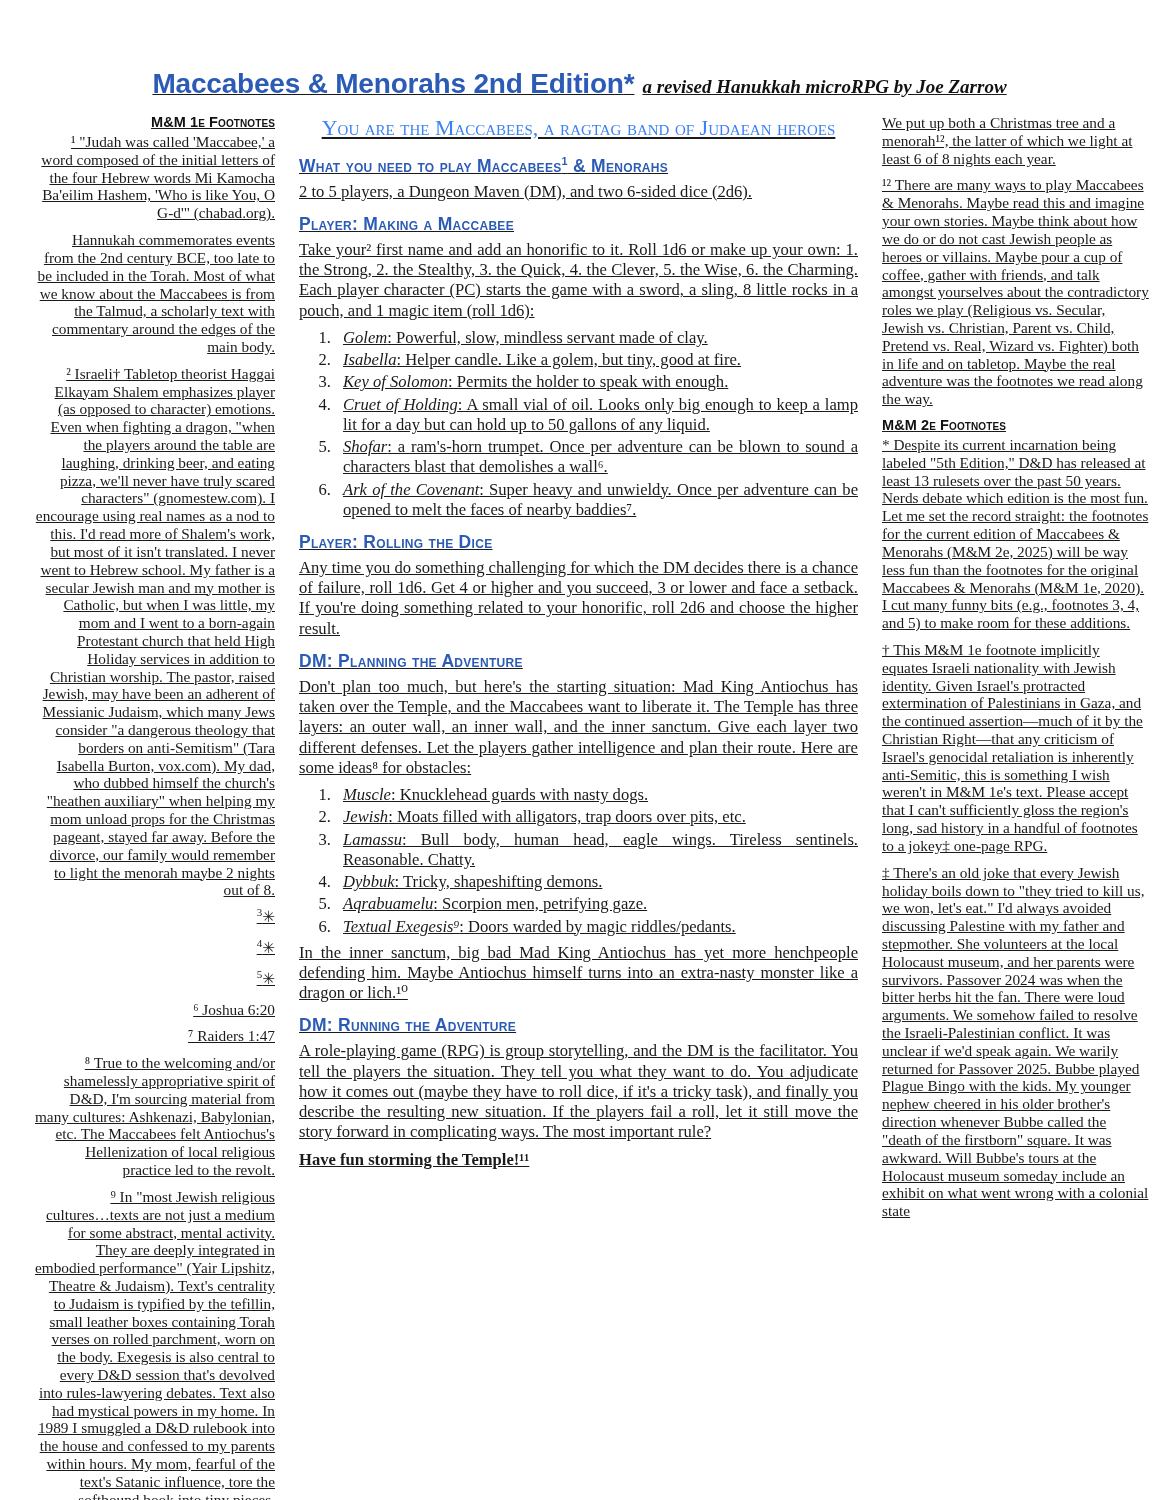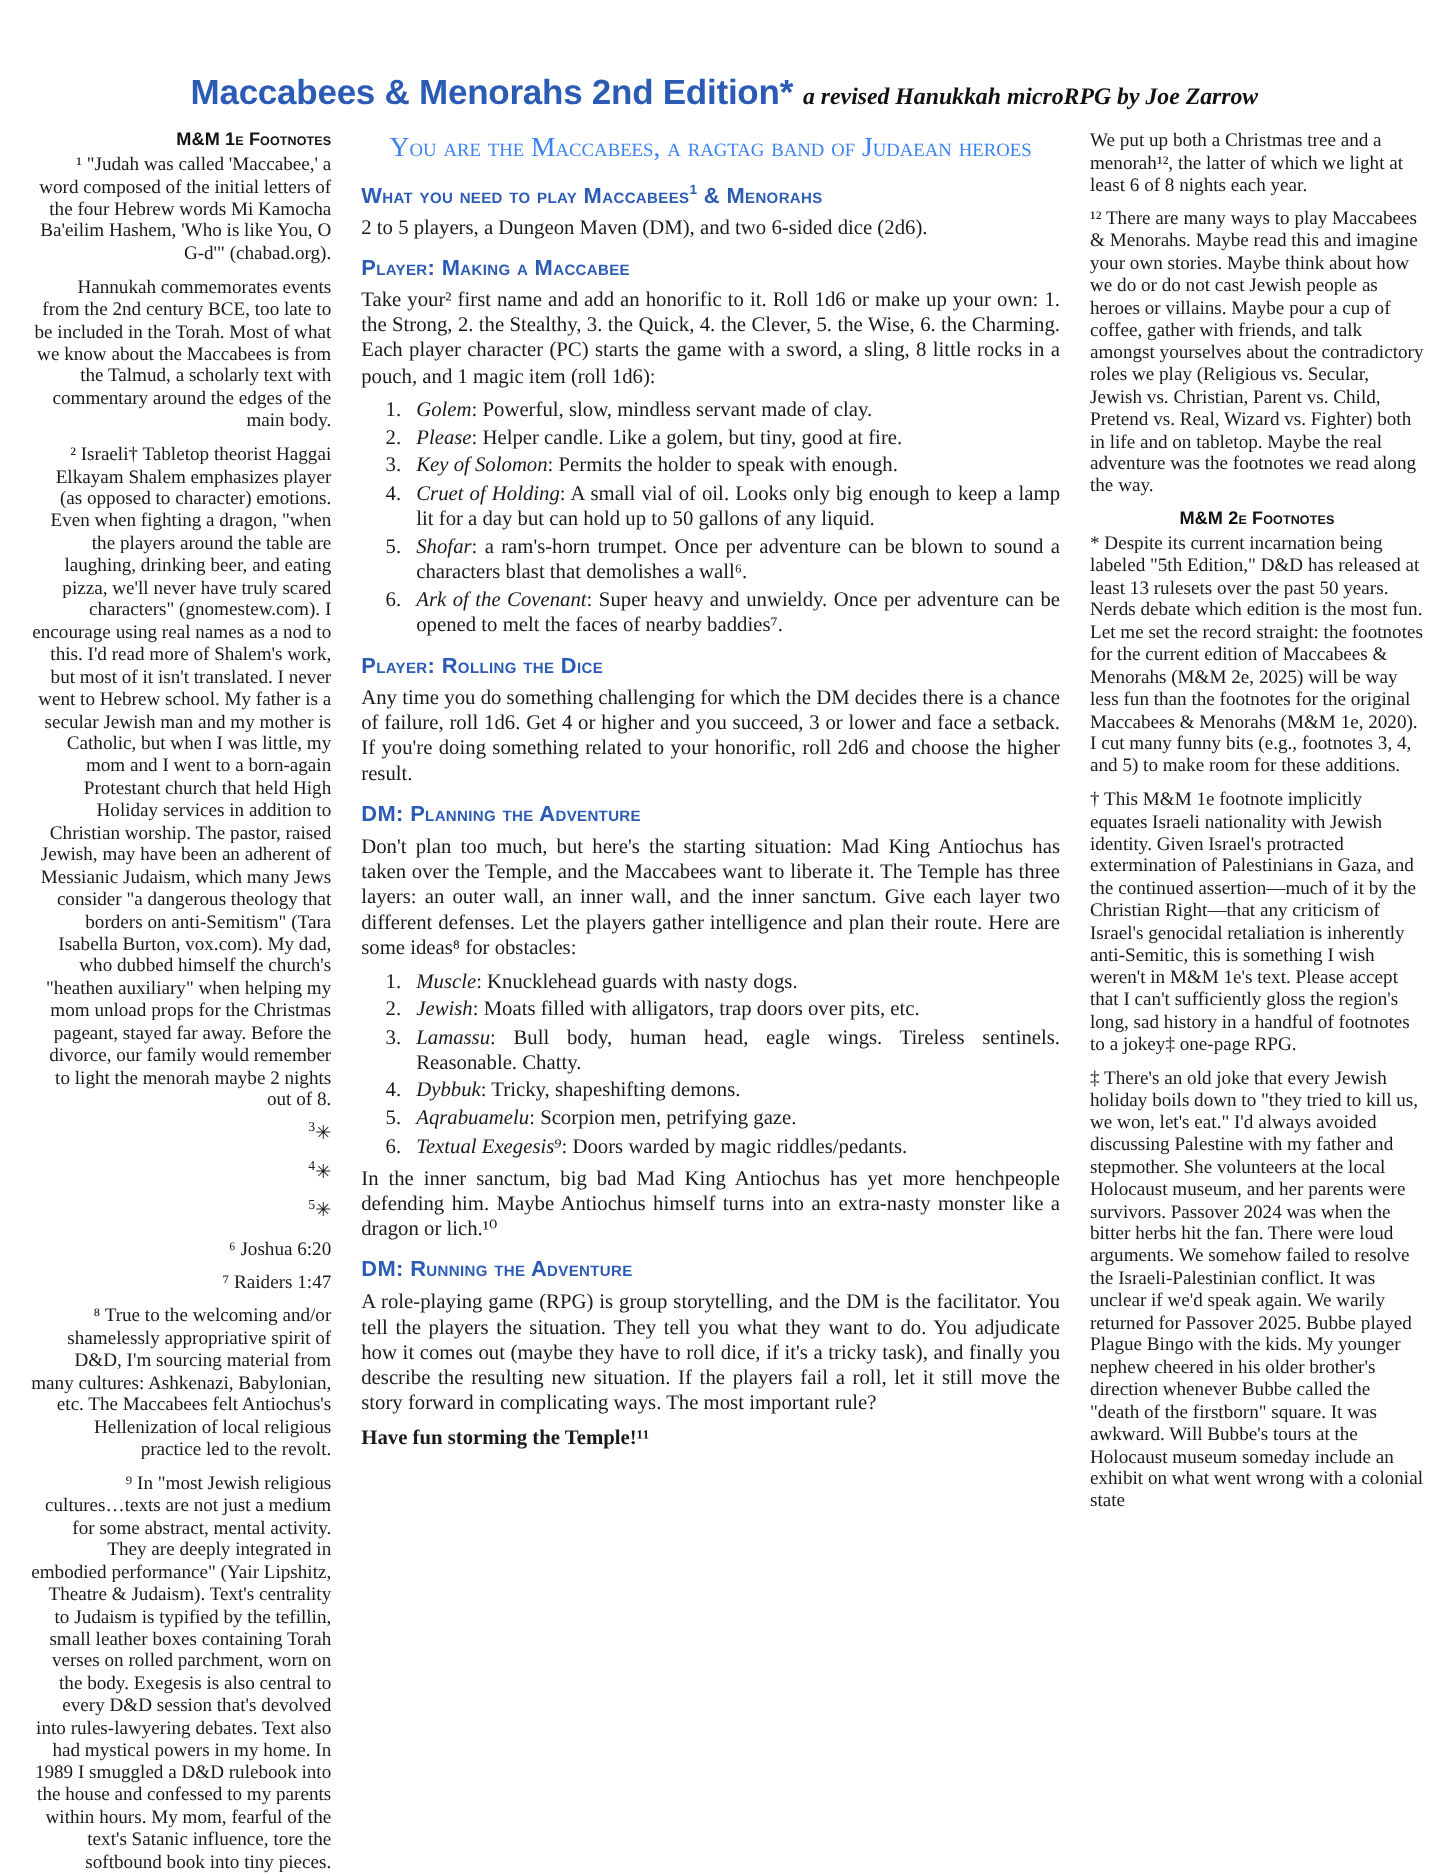--- a/index.html
+++ b/index.html
@@ -12,21 +12,22 @@
     height: 1500px;
     font-family: "Liberation Serif", "DejaVu Serif", serif;
     color: #1a1a1a;
     overflow: hidden;
   }
   .page {
     position: relative;
     width: 1159px;
     height: 1328px;
     box-sizing: border-box;
-    padding: 2px;
+    padding: 12px;
+    text-decoration: underline;
   }
 
   
   .masthead {
     text-align: center;
     padding-top: 56px;
     padding-left: 30px;
     padding-right: 30px;
     white-space: nowrap;
   }
@@ -61,21 +62,21 @@
   .fn-head {
     font-family: "Liberation Sans", "DejaVu Sans", sans-serif;
     font-weight: bold;
     font-size: 14.5px;
     letter-spacing: 0.1px;
     color: #111;
     margin: 0 0 3px 0;
   }
   .fn-head.small-caps { font-variant: small-caps; }
   .fn-head-right { text-align: right; }
-  .fn-head-left  { text-align: center; }
+  .fn-head-left  { text-align: left; }
 
   .fn {
     font-size: 15.3px;
     line-height: 1.165;
     margin: 0 0 9px 0;
     text-indent: 15px;
   }
   .fn.noindent { text-indent: 0; }
   .col-left .fn { text-align: right; }
   .col-right .fn { text-align: left; }
@@ -185,21 +186,21 @@
       <p class="body-p">2 to 5 players, a Dungeon Maven (DM), and two 6-sided dice (2d6).</p>
 
       <h2 class="sec-head">Player: Making a Maccabee</h2>
       <p class="body-p">Take your² first name and add an honorific to it. Roll 1d6 or make up your own: 1. the Strong, 2. the Stealthy, 3. the Quick, 4. the Clever, 5. the Wise, 6. the Charming. Each player character (PC) starts the game with a sword, a sling, 8 little rocks in a pouch, and 1 magic item (roll 1d6):</p>
 
       <ol class="items">
         <li>
           <i>Golem</i><span>: Powerful, slow, mindless servant made of clay.</span>
         </li>
         <li>
-          <i>Please</i><span>: Helper candle. Like a golem, but tiny, good at fire.</span>
+          <i>Isabella</i><span>: Helper candle. Like a golem, but tiny, good at fire.</span>
         </li>
         <li>
           <i>Key of Solomon</i><span>: Permits the holder to speak with enough.</span>
         </li>
         <li>
           <i>Cruet of Holding</i><span>: A small vial of oil. Looks only big enough to keep a lamp lit for a day but can hold up to 50 gallons of any liquid.</span>
         </li>
         <li>
           <i>Shofar</i><span>: a ram's-horn trumpet. Once per adventure can be blown to sound a characters blast that demolishes a wall⁶.</span>
         </li>

